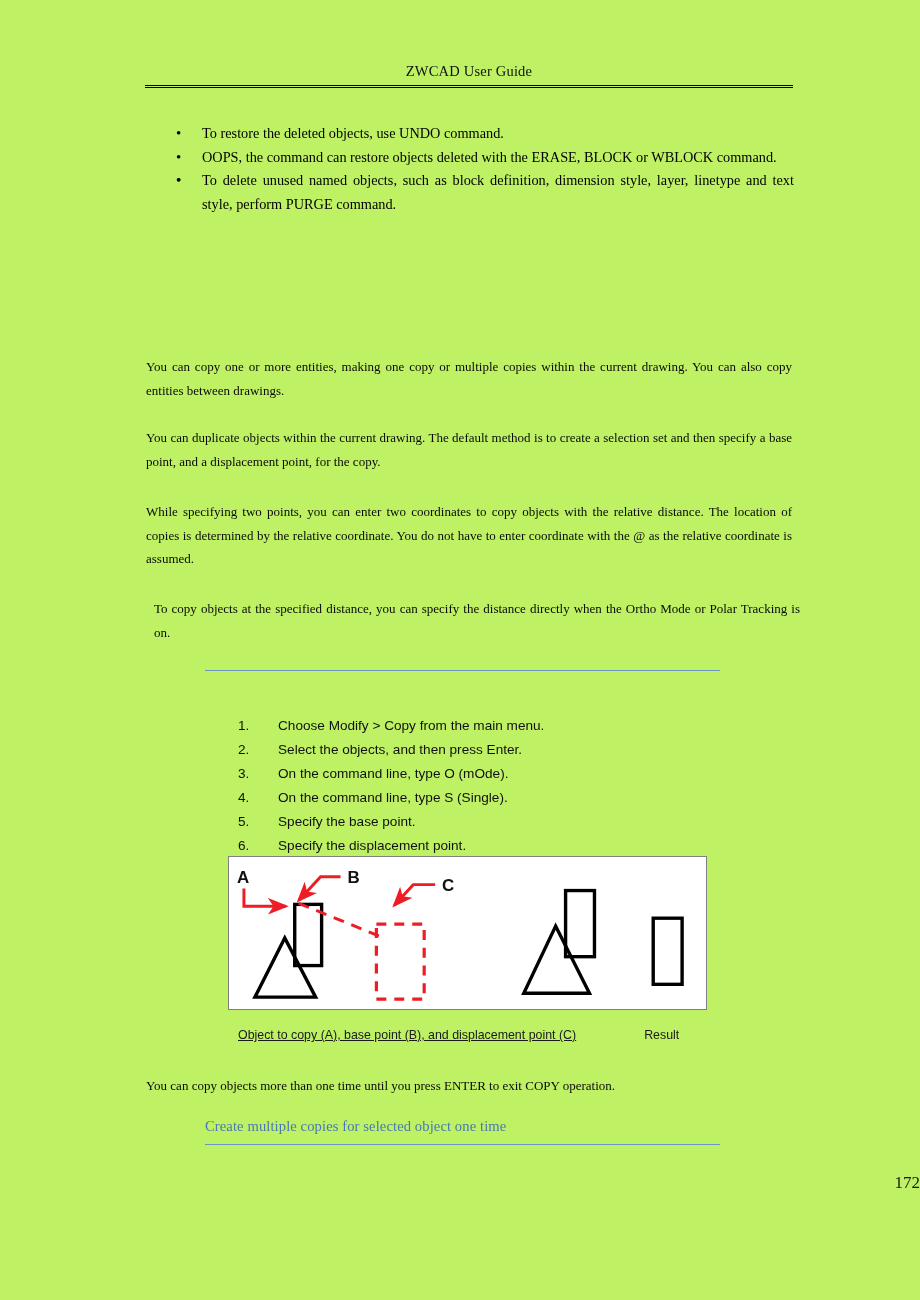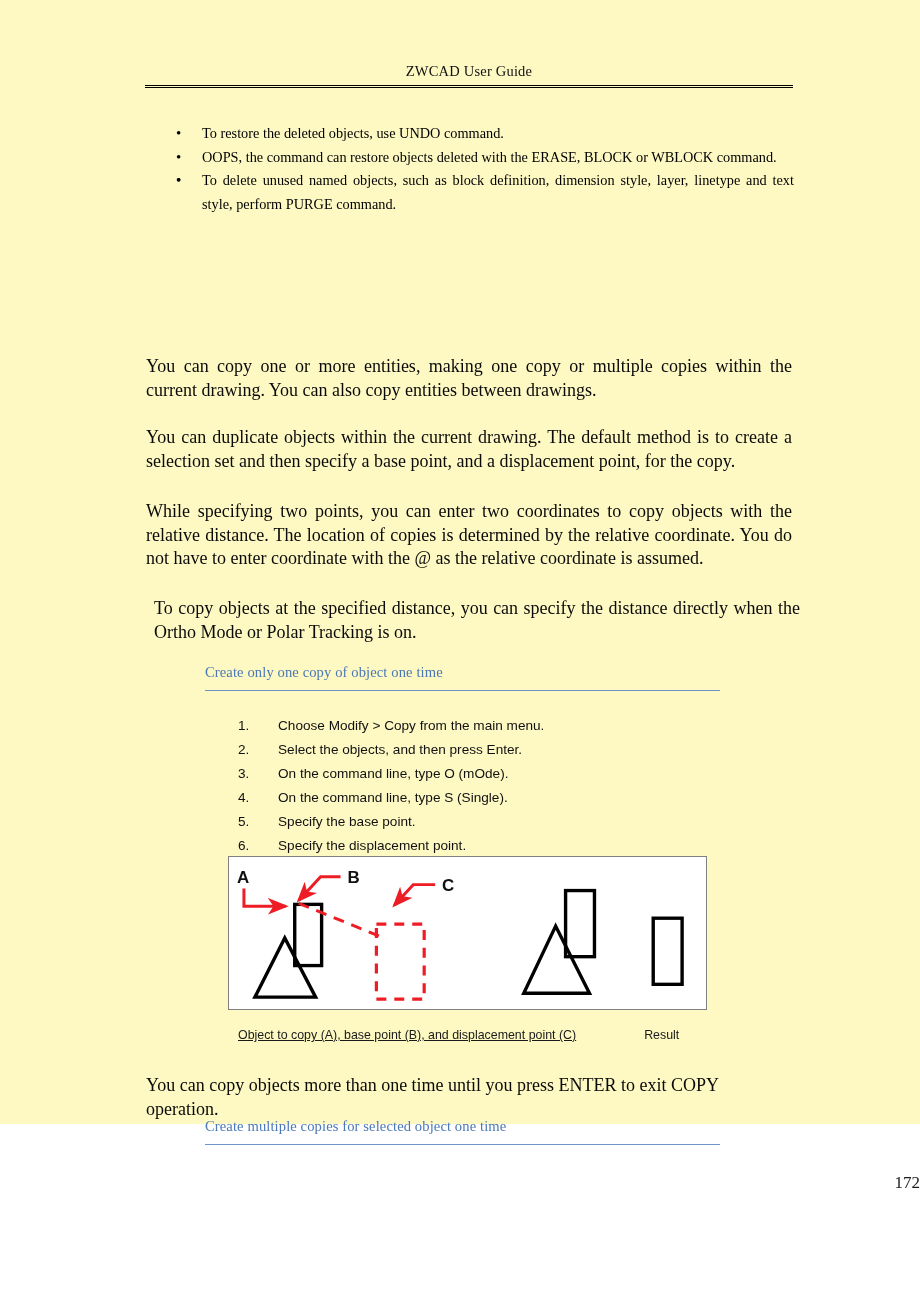--- a/index.html
+++ b/index.html
@@ -13,22 +13,22 @@
     position: relative;
     font-family: "Liberation Serif", serif;
     color: #000000;
     overflow: hidden;
   }
 
   .page {
     position: absolute;
     left: 0; top: 0;
     width: 920px;
-    height: 1124px;
-    background: #fef9c3;
+    height: 1300px;
+    background: #bef264;
   }
 
   
   .header {
     position: absolute;
     left: 145px;
     top: 64px;
     width: 648px;
   }
   .header-title {
@@ -44,21 +44,21 @@
     border-top: 1.6px solid #000;
     border-bottom: 0.9px solid #000;
     height: 1.5px;
     box-sizing: content-box;
   }
 
   
   .body-text {
     position: absolute;
     font-family: "Liberation Serif", serif;
-    font-size: 18px;
+    font-size: 13px;
     line-height: 23.5px;
     text-align: justify;
     color: #0a0a0a;
   }
 
   
   .bullets {
     position: absolute;
     left: 176px;
     top: 122px;
@@ -209,21 +209,20 @@
 
   <div class="body-text" style="left:146px; top:355px; width:646px;">You can copy one or more entities, making one copy or multiple copies within the current drawing. You can also copy entities between drawings.</div>
 
   <div class="body-text" style="left:146px; top:426px; width:646px;">You can duplicate objects within the current drawing. The default method is to create a selection set and then specify a base point, and a displacement point, for the copy.</div>
 
   <div class="body-text" style="left:146px; top:500px; width:646px;">While specifying two points, you can enter two coordinates to copy objects with the relative distance. The location of copies is determined by the relative coordinate. You do not have to enter coordinate with the @ as the relative coordinate is assumed.</div>
 
   <div class="body-text" style="left:154px; top:597px; width:646px;">To copy objects at the specified distance, you can specify the distance directly when the Ortho Mode or Polar Tracking is on.</div>
 
   <div class="blue-heading" style="left:205px; top:662px;">
-    <div class="bh-text">Create only one copy of object one time</div>
     <div class="bh-rule"></div>
   </div>
 
   <div class="steps">
     <div class="step-row">
       <span class="step-num">1.</span>
       <span>Choose Modify &gt; Copy from the main menu.</span>
     </div>
     <div class="step-row">
       <span class="step-num">2.</span>

